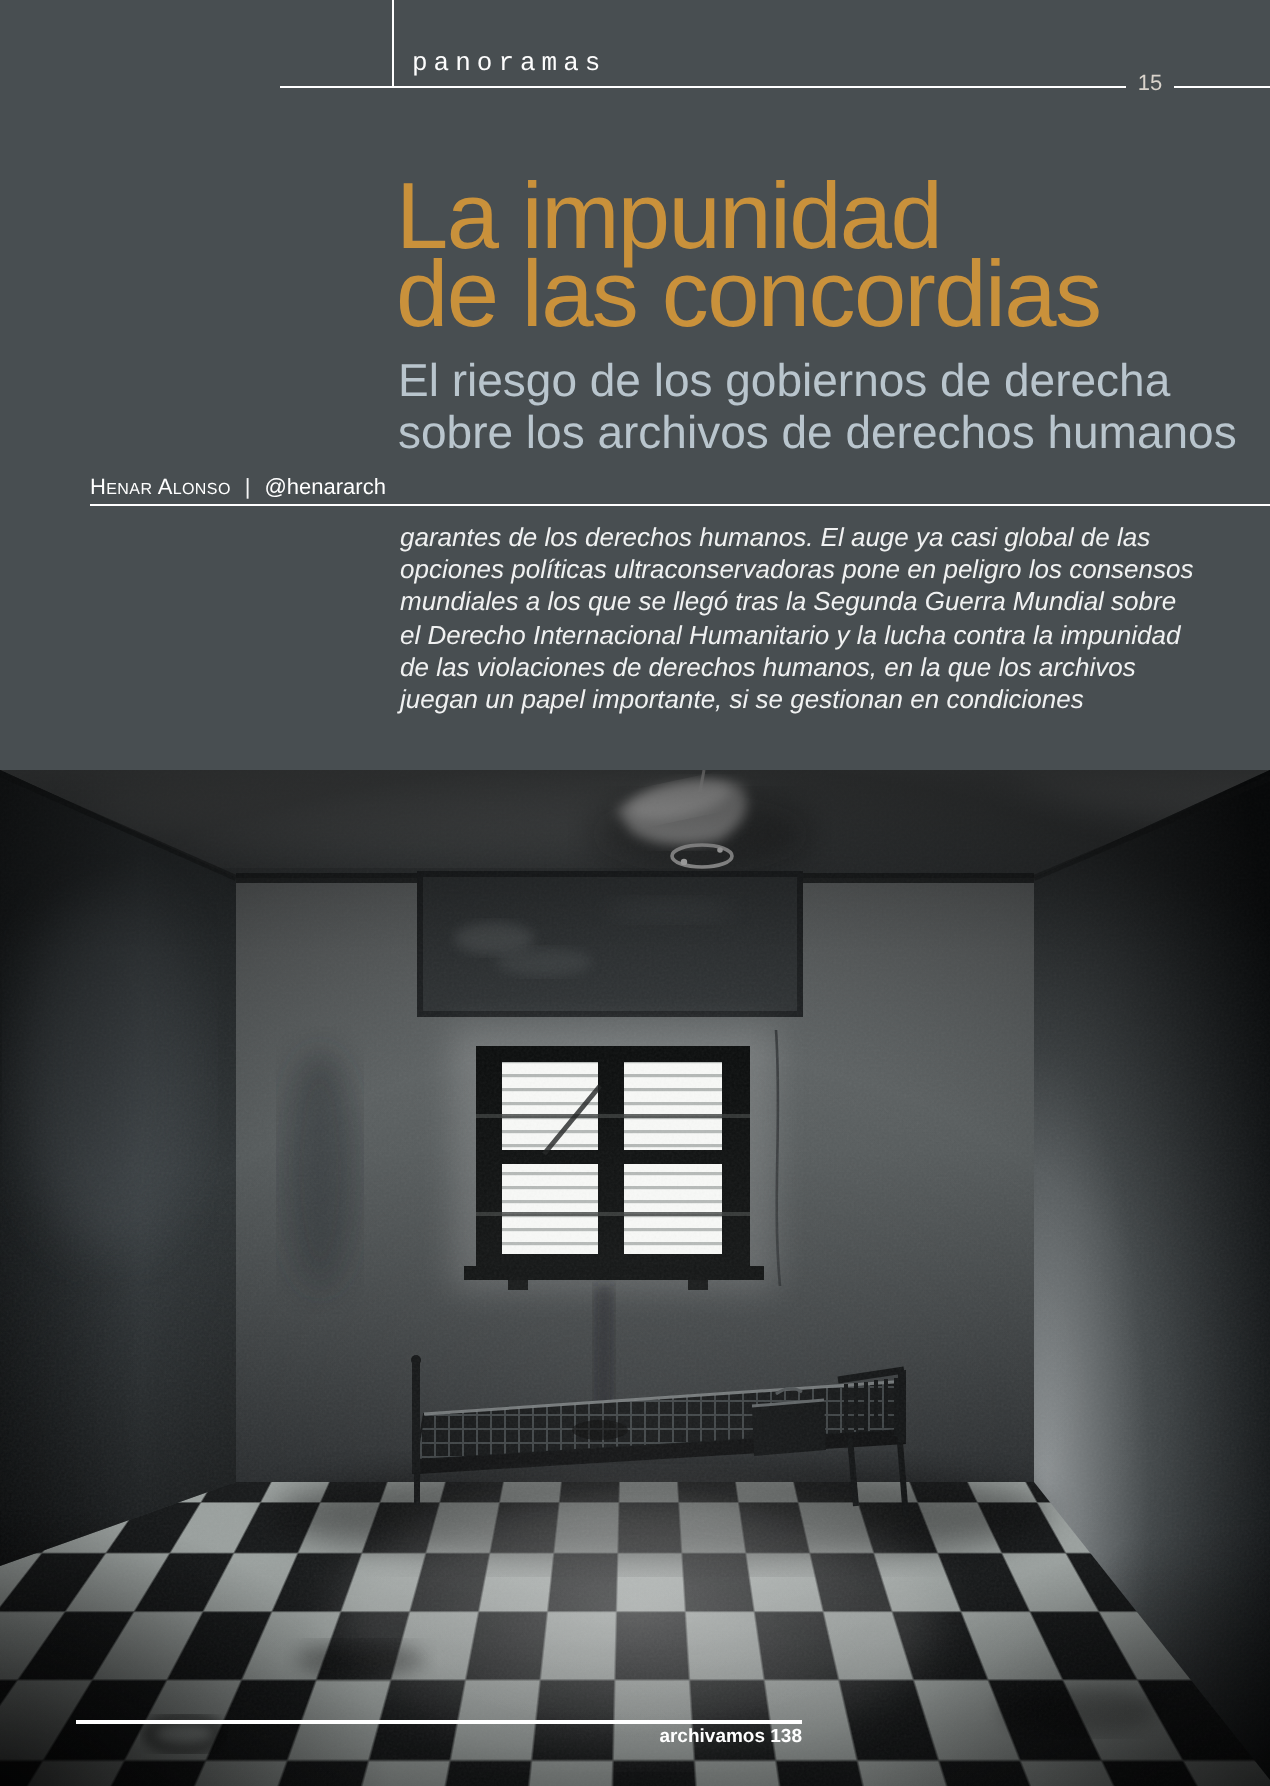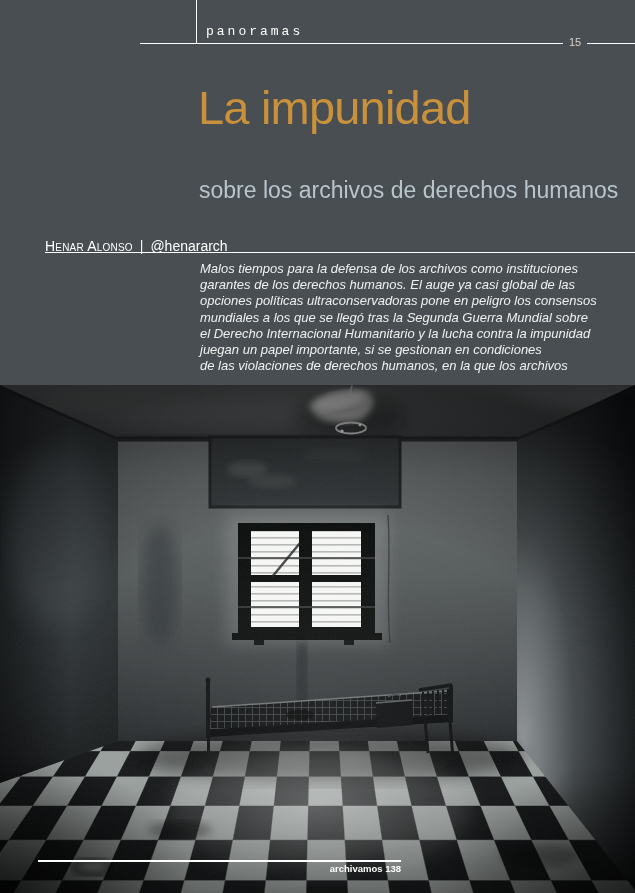--- a/index.html
+++ b/index.html
@@ -28,21 +28,21 @@
     font-size:47px;line-height:39px;font-weight:300;letter-spacing:-0.8px;
     color:#C9913B;
   }
   .subtitle{
     position:absolute;left:199px;top:177px;
     font-size:23px;line-height:26px;font-weight:300;
     color:#B9C5CD;
   }
   
   .byline{
-    position:absolute;left:45px;top:238px;font-size:14px;color:#fff;
+    position:absolute;left:45px;top:238px;font-size:11px;color:#fff;
     white-space:nowrap;
   }
   .byline .author{font-variant:small-caps;letter-spacing:0.2px;}
   .byline .sep{margin:0 7px;opacity:.95;}
   .byline-rule{position:absolute;left:45px;top:252px;width:590px;height:1px;background:#fff;}
   
   .intro{
     position:absolute;left:200px;top:261px;width:400px;
     font-style:italic;font-size:13px;line-height:16.2px;color:#f0f1f1;
   }
@@ -81,38 +81,39 @@
 <div class="page">
 
   <div class="vrule"></div>
   <div class="section-label">panoramas</div>
   <div class="hrule left"></div>
   <div class="page-number">15</div>
   <div class="hrule right"></div>
 
   <div class="title">
     <div>La impunidad</div>
+    <div>de las concordias</div>
   </div>
   <div class="subtitle">
+    <div>El riesgo de los gobiernos de derecha</div>
     <div>sobre los archivos de derechos humanos</div>
   </div>
 
   <div class="byline">
     <span class="author">Henar Alonso</span><span class="sep">|</span><span class="handle">@henararch</span>
   </div>
   <div class="byline-rule"></div>
 
   <div class="intro">
-    <div>Malos tiempos para la defensa de los archivos como instituciones</div>
     <div>garantes de los derechos humanos. El auge ya casi global de las</div>
     <div>opciones políticas ultraconservadoras pone en peligro los consensos</div>
     <div>mundiales a los que se llegó tras la Segunda Guerra Mundial sobre</div>
     <div>el Derecho Internacional Humanitario y la lucha contra la impunidad</div>
+    <div>de las violaciones de derechos humanos, en la que los archivos</div>
     <div>juegan un papel importante, si se gestionan en condiciones</div>
-    <div>de las violaciones de derechos humanos, en la que los archivos</div>
   </div>
 
   <div class="photo">
     <div class="photo-floor"></div>
 
     <svg class="scene" width="635" height="508" viewBox="0 0 635 508">
       <defs>
         <linearGradient id="gCeil" x1="0" y1="0" x2="0" y2="1">
           <stop offset="0" stop-color="#606465"></stop>
             <stop offset="1" stop-color="#393d3f"></stop>

